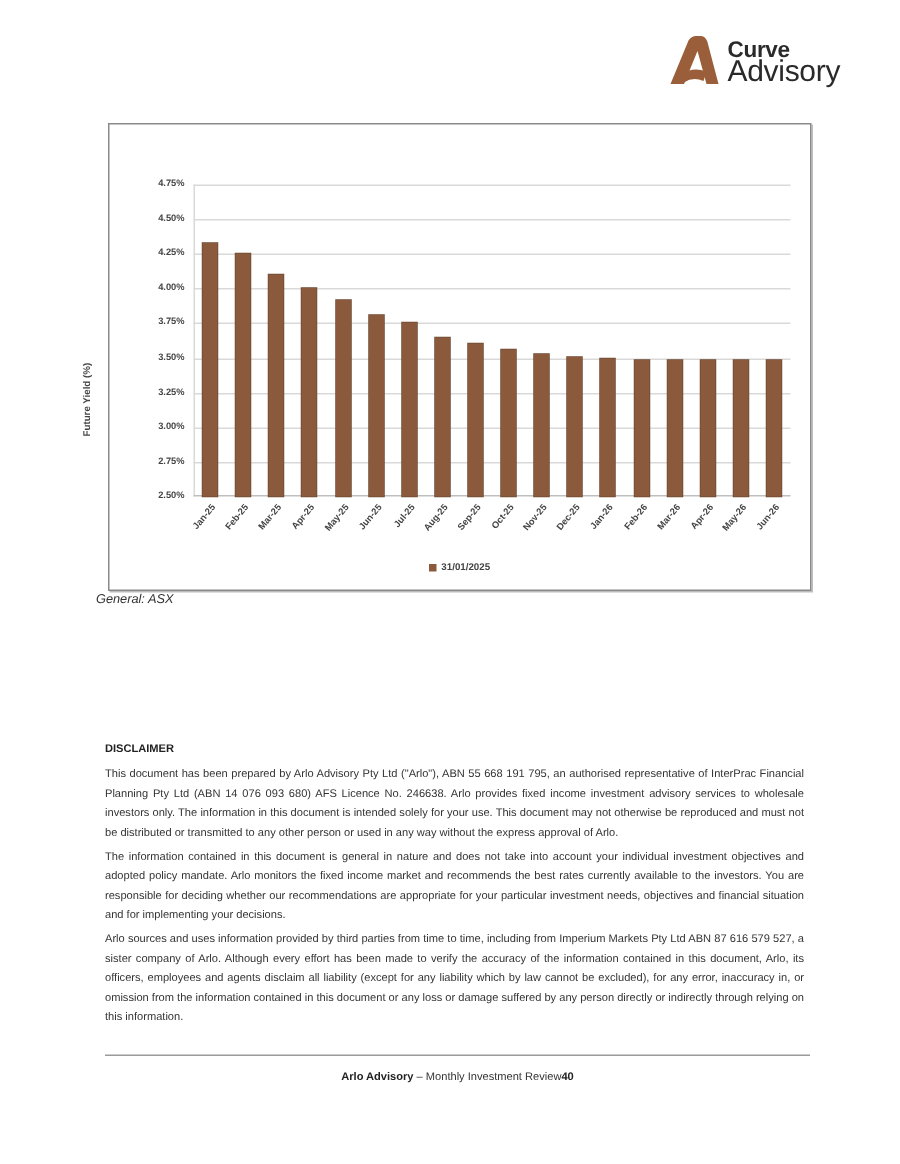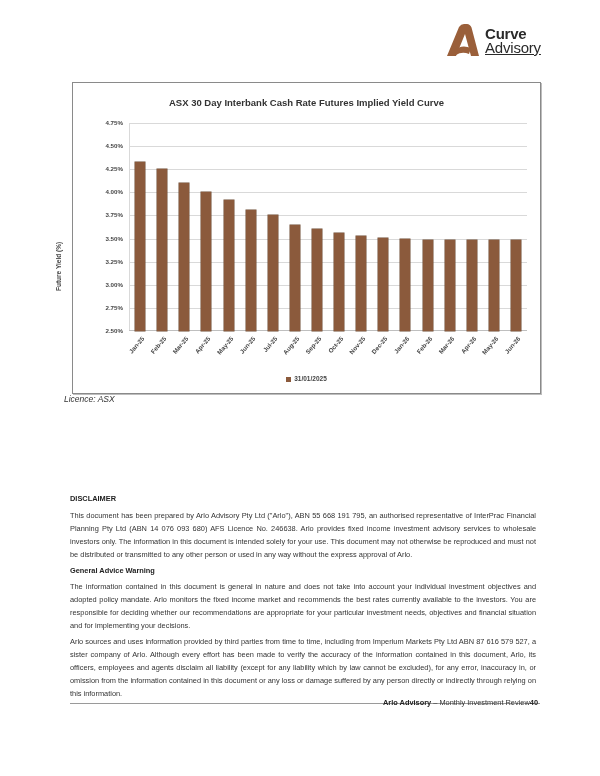--- a/index.html
+++ b/index.html
@@ -4,21 +4,21 @@
 <style>
   html, body { margin: 0; padding: 0; background: #ffffff; }
   body { width: 600px; height: 776px; position: relative; overflow: hidden;
          font-family: "Liberation Sans", sans-serif; color: #222; }
 
   
   .logo { position: absolute; left: 444px; top: 24px; display: flex; align-items: center; gap: 5px; }
   .logo svg { width: 36px; height: 34px; display: block; }
   .logo-text { line-height: 14px; color: #2a2a2a; }
   .logo-text .l1 { font-size: 15px; font-weight: bold; letter-spacing: -0.2px; }
-  .logo-text .l2 { font-size: 15px; letter-spacing: -0.2px; text-decoration: underline; }
+  .logo-text .l2 { font-size: 20px; letter-spacing: -0.2px; }
 
   
   .chart-frame { position: absolute; left: 72px; top: 82px; width: 467px; height: 310px;
                  border: 1px solid #8a8a8a; box-shadow: 1px 1px 0 #bdbdbd; background: #fff; }
   .chart-title { position: absolute; left: 0; right: 0; top: 14px; text-align: center;
                  font-size: 9.5px; font-weight: bold; color: #333; }
   .ylabel { position: absolute; left: -18px; top: 208px; transform: rotate(-90deg); transform-origin: left top;
             font-size: 6.5px; font-weight: bold; color: #444; white-space: nowrap; }
   .plot { position: absolute; left: 56px; top: 40px; width: 398px; height: 208px; }
   .grid { position: absolute; left: 0; right: 0; height: 1px; background: #d9d9d9; }
@@ -37,39 +37,38 @@
   .source { position: absolute; left: 64px; top: 394px; font-size: 8.5px; font-style: italic; color: #333; }
 
   
   .disc { position: absolute; left: 70px; top: 492px; width: 470px; font-size: 7.4px; line-height: 13px; color: #333; }
   .disc h3 { font-size: 7.4px; font-weight: bold; margin: 0 0 4px 0; color: #222; }
   .disc h4 { font-size: 7.4px; font-weight: bold; margin: 3px 0 3px 0; color: #222; }
   .disc p { margin: 0 4px 3px 0; text-align: justify; }
 
   
   .footer-rule { position: absolute; left: 70px; top: 703px; width: 470px; height: 1px; background: #9a9a9a; }
-  .footer { position: absolute; left: 72px; top: 698px; width: 466px; font-size: 7.4px; color: #333; display: flex; justify-content: flex-end; }
+  .footer { position: absolute; left: 72px; top: 713px; width: 466px; font-size: 7.4px; color: #333; display: flex; justify-content: center; }
   .footer b { color: #222; }
 </style>
 </head>
 <body>
 
 <div class="logo">
   <svg viewBox="0 0 36 34">
     <path d="M3 32 L15 3 Q17 0 20 0 L23 0 Q26 0 27.5 3.5 L35 32 L27 32 L21 10 L12 32 Z" fill="#9a5f3a"></path>
     <path d="M10 26 Q18 20 27 24 L25 30 Q18 27 12 31 Z" fill="#9a5f3a"></path>
   </svg>
   <div class="logo-text">
     <div class="l1">Curve</div>
     <div class="l2">Advisory</div>
   </div>
 </div>
 
 <div class="chart-frame">
-  <div class="chart-title">ASX 30 Day Interbank Cash Rate Futures Implied Yield Curve</div>
   <div class="ylabel">Future Yield (%)</div>
   <div class="plot" id="plot">
     <div class="axis-y"></div>
     <div class="axis-x"></div>
   <div class="ytick" style="top: 208px;">2.50%</div>
       <div class="grid" style="top: 184.889px;"></div>
       <div class="ytick" style="top: 184.889px;">2.75%</div>
       <div class="grid" style="top: 161.778px;"></div>
       <div class="ytick" style="top: 161.778px;">3.00%</div>
       <div class="grid" style="top: 138.667px;"></div>
@@ -121,26 +120,25 @@
       <div class="bar" title="May-26: 3.48%" style="left: 359.833px; height: 90.5956px; background: rgb(139, 90, 60);"></div>
       <div class="xtick" style="left: 334.833px;">May-26</div>
       <div class="bar" title="Jun-26: 3.48%" style="left: 381.944px; height: 90.5956px; background: rgb(139, 90, 60);"></div>
       <div class="xtick" style="left: 356.944px;">Jun-26</div>
     </div>
   <div class="legend">
     <span class="sw" style="background: rgb(139, 90, 60);"></span><span>31/01/2025</span>
   </div>
 </div>
 
-<div class="source">Licence: ASX</div>
+<div class="source">General: ASX</div>
 
 <div class="disc">
   <h3>DISCLAIMER</h3>
   <p>This document has been prepared by Arlo Advisory Pty Ltd ("Arlo"), ABN 55 668 191 795, an authorised representative of InterPrac Financial Planning Pty Ltd (ABN 14 076 093 680) AFS Licence No. 246638. Arlo provides fixed income investment advisory services to wholesale investors only. The information in this document is intended solely for your use. This document may not otherwise be reproduced and must not be distributed or transmitted to any other person or used in any way without the express approval of Arlo.</p>
-  <h4>General Advice Warning</h4>
   <p>The information contained in this document is general in nature and does not take into account your individual investment objectives and adopted policy mandate.  Arlo monitors the fixed income market and recommends the best rates currently available to the investors. You are responsible for deciding whether our recommendations are appropriate for your particular investment needs, objectives and financial situation and for implementing your decisions.</p>
   <p>Arlo sources and uses information provided by third parties from time to time, including from Imperium Markets Pty Ltd ABN 87 616 579 527, a sister company of Arlo. Although every effort has been made to verify the accuracy of the information contained in this document, Arlo, its officers, employees and agents disclaim all liability (except for any liability which by law cannot be excluded), for any error, inaccuracy in, or omission from the information contained in this document or any loss or damage suffered by any person directly or indirectly through relying on this information.</p>
 </div>
 
 <div class="footer-rule"></div>
 <div class="footer">
   <span><b>Arlo Advisory</b><span> – Monthly Investment Review</span></span>
   <b>40</b>
 </div>
 

